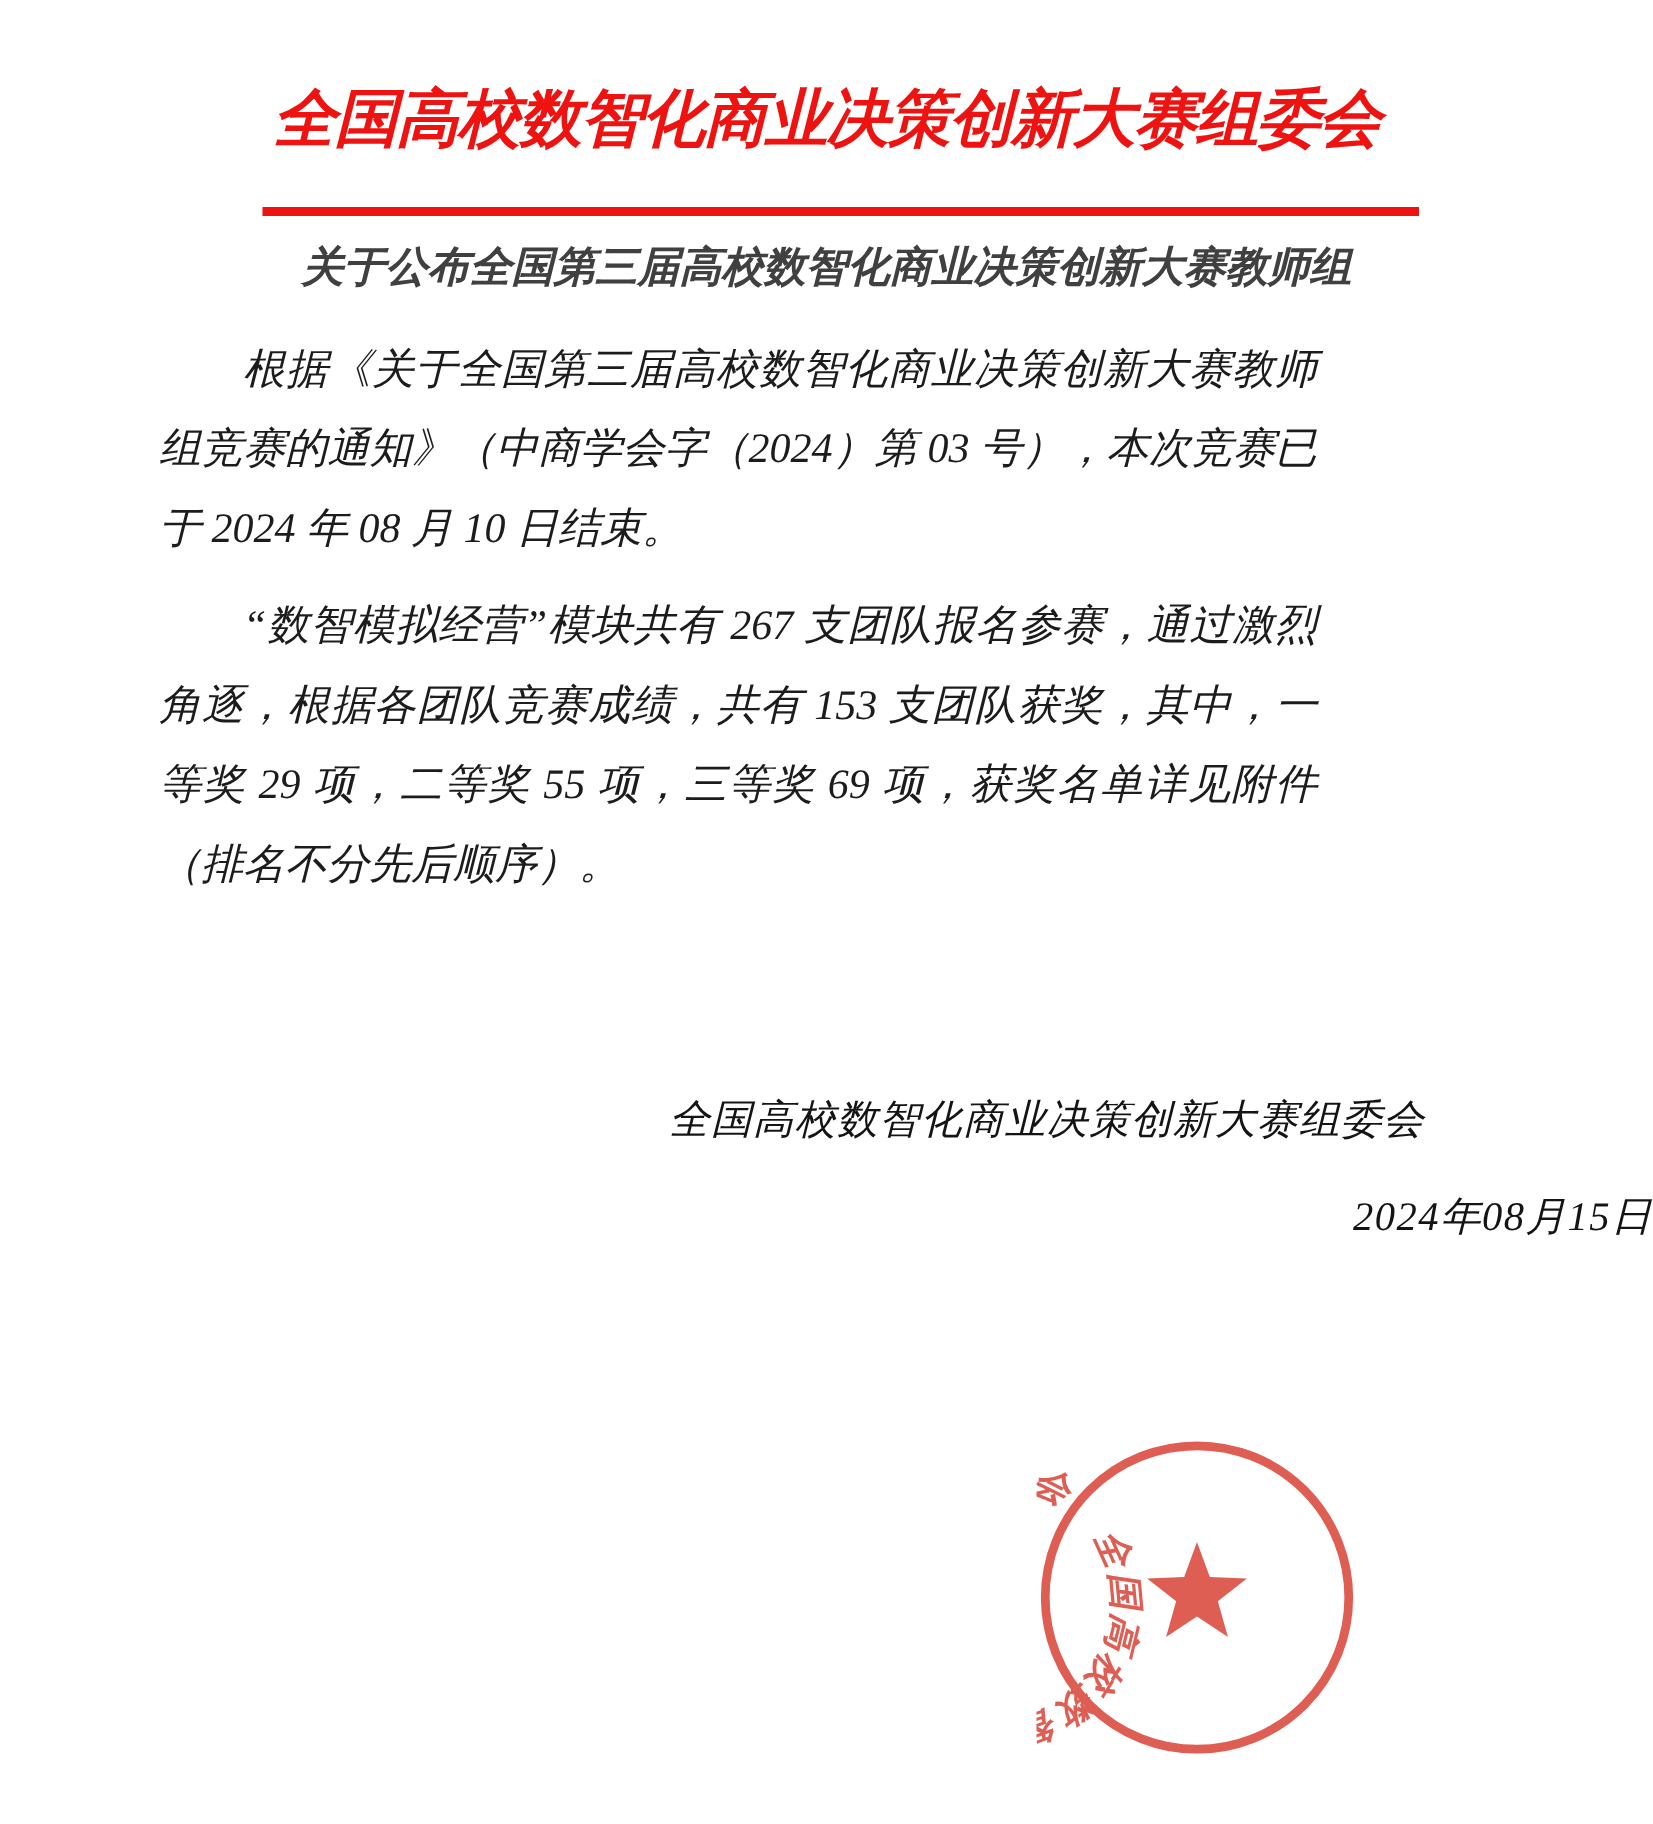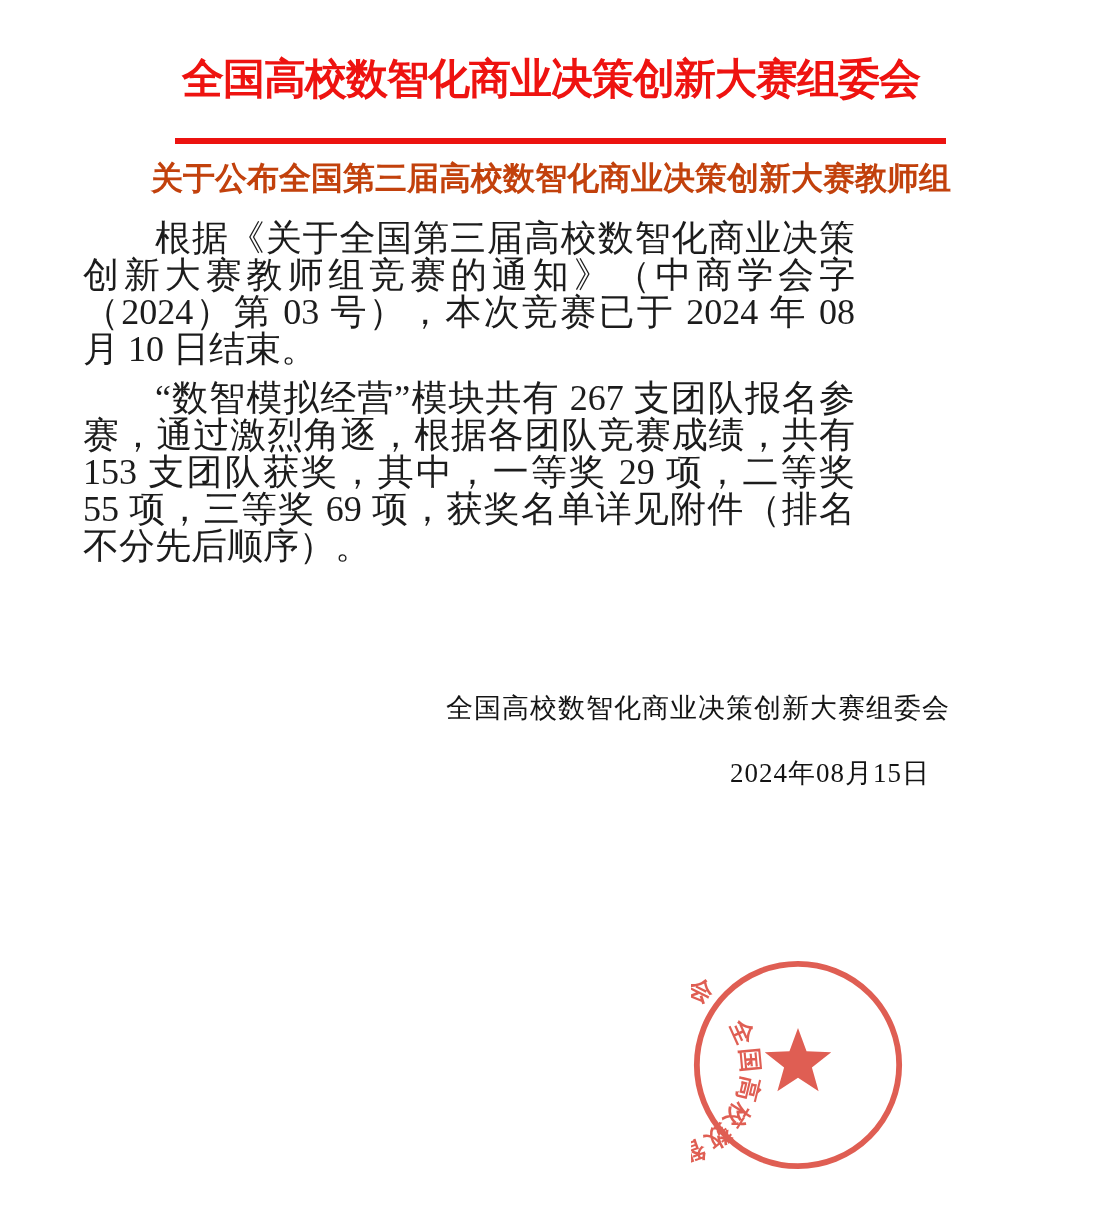--- a/index.html
+++ b/index.html
@@ -6,20 +6,21 @@
   html, body { background: #ffffff; }
   body { width: 1102px; font-family: "Liberation Serif", "DejaVu Serif", serif; }
 
   .page {
     position: relative;
     width: 1102px;
     height: 1216px;
     background: #ffffff;
     overflow: hidden;
     color: #1c1c1c;
+    font-style: italic;
   }
 
   .org-title {
     padding-top: 56px;
     text-align: center;
     font-family: "Liberation Sans", "DejaVu Sans", sans-serif;
     font-weight: 900;
     font-size: 42px;
     line-height: 46px;
     letter-spacing: -1px;
@@ -31,56 +32,56 @@
     width: 771px;
     height: 6px;
     background: #ec1310;
   }
 
   .doc-title {
     margin-top: 4px;
     text-align: center;
     font-family: "Liberation Sans", "DejaVu Sans", sans-serif;
     font-weight: 800;
-    font-size: 32px;
+    font-size: 28px;
     line-height: 60px;
-    color: #c2410c;
+    color: #404040;
   }
   .doc-title .title-line { display: block; }
 
   .salutation {
     margin: 6px 0 0 170px;
     font-size: 28px;
     line-height: 38px;
     font-weight: 700;
     color: #141414;
   }
 
   .body-text {
-    margin-left: 83px;
+    margin-left: 106px;
     width: 772px;
-    font-size: 36px;
-    line-height: 37px;
+    font-size: 28px;
+    line-height: 53px;
     text-align: justify;
     color: #1c1c1c;
   }
   .body-text p {
     margin-top: 12px;
     text-indent: 2em;
   }
 
   .signature-block {
     margin-top: 123px;
     text-align: right;
     font-size: 27px;
     line-height: 40px;
     color: #141414;
   }
   .signature-line { padding-right: 152px; letter-spacing: 1px; }
-  .date-line { margin-top: 25px; padding-right: 172px; letter-spacing: 1px; }
+  .date-line { margin-top: 25px; letter-spacing: 1px; }
 
   .stamp {
     position: absolute;
     left: 691px;
     top: 958px;
     width: 214px;
     height: 214px;
     mix-blend-mode: multiply;
     opacity: 0.92;
     pointer-events: none;

